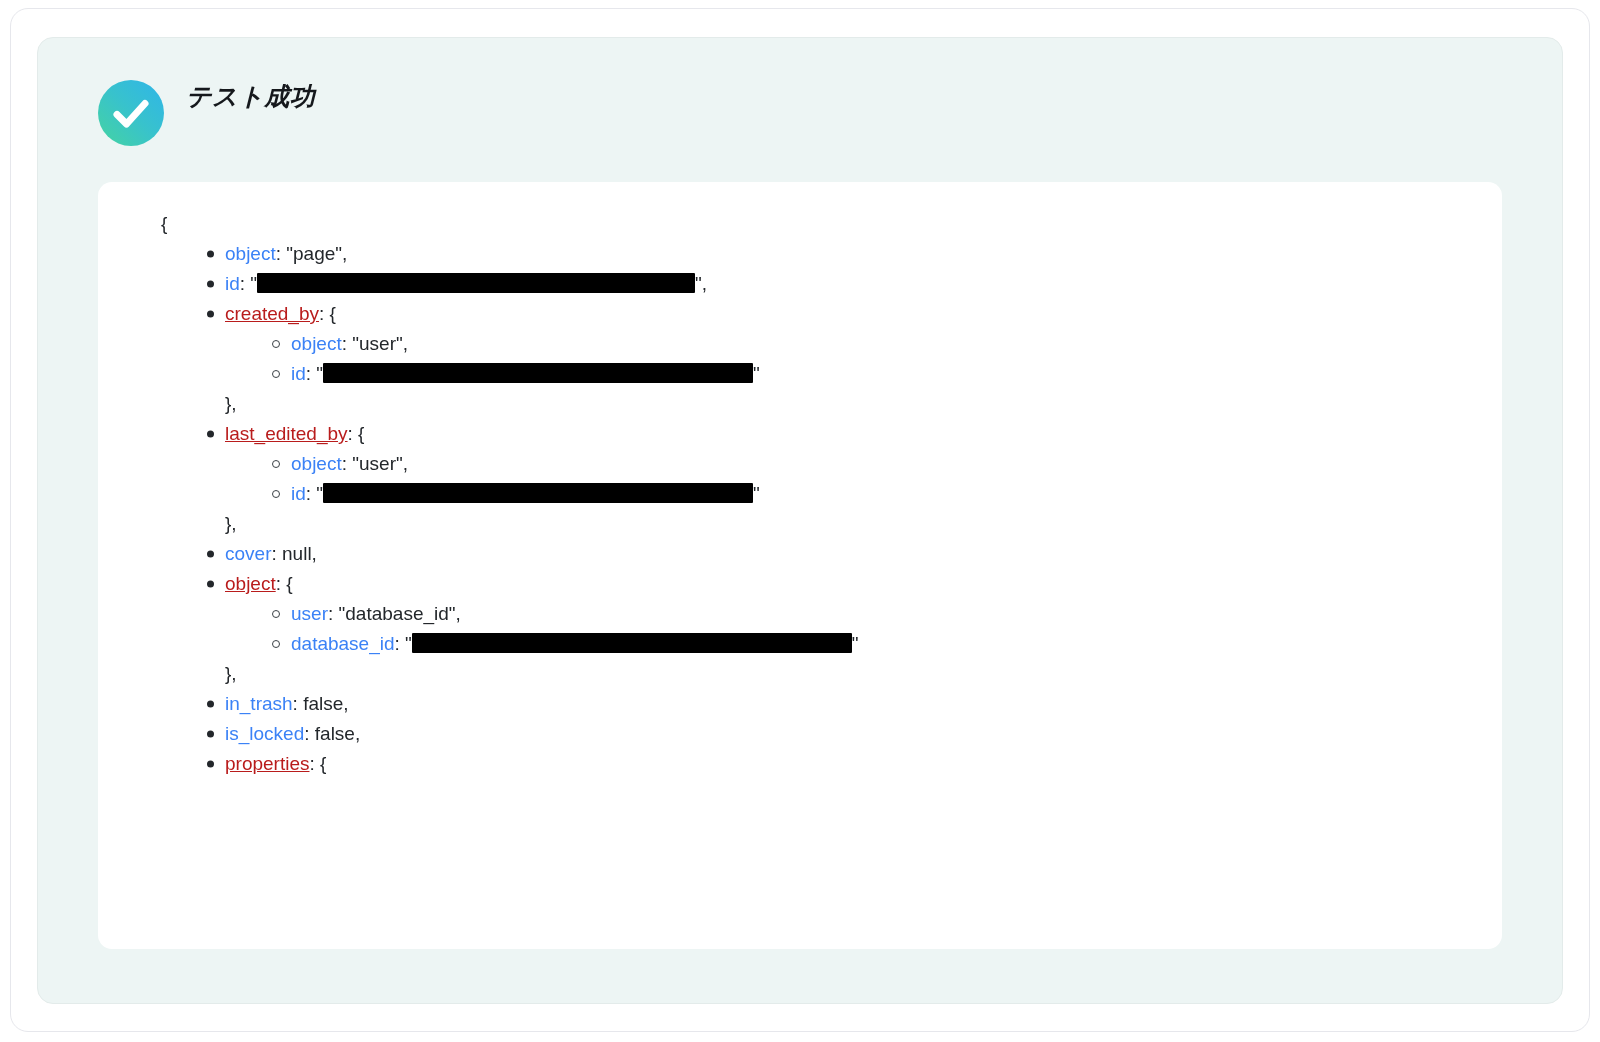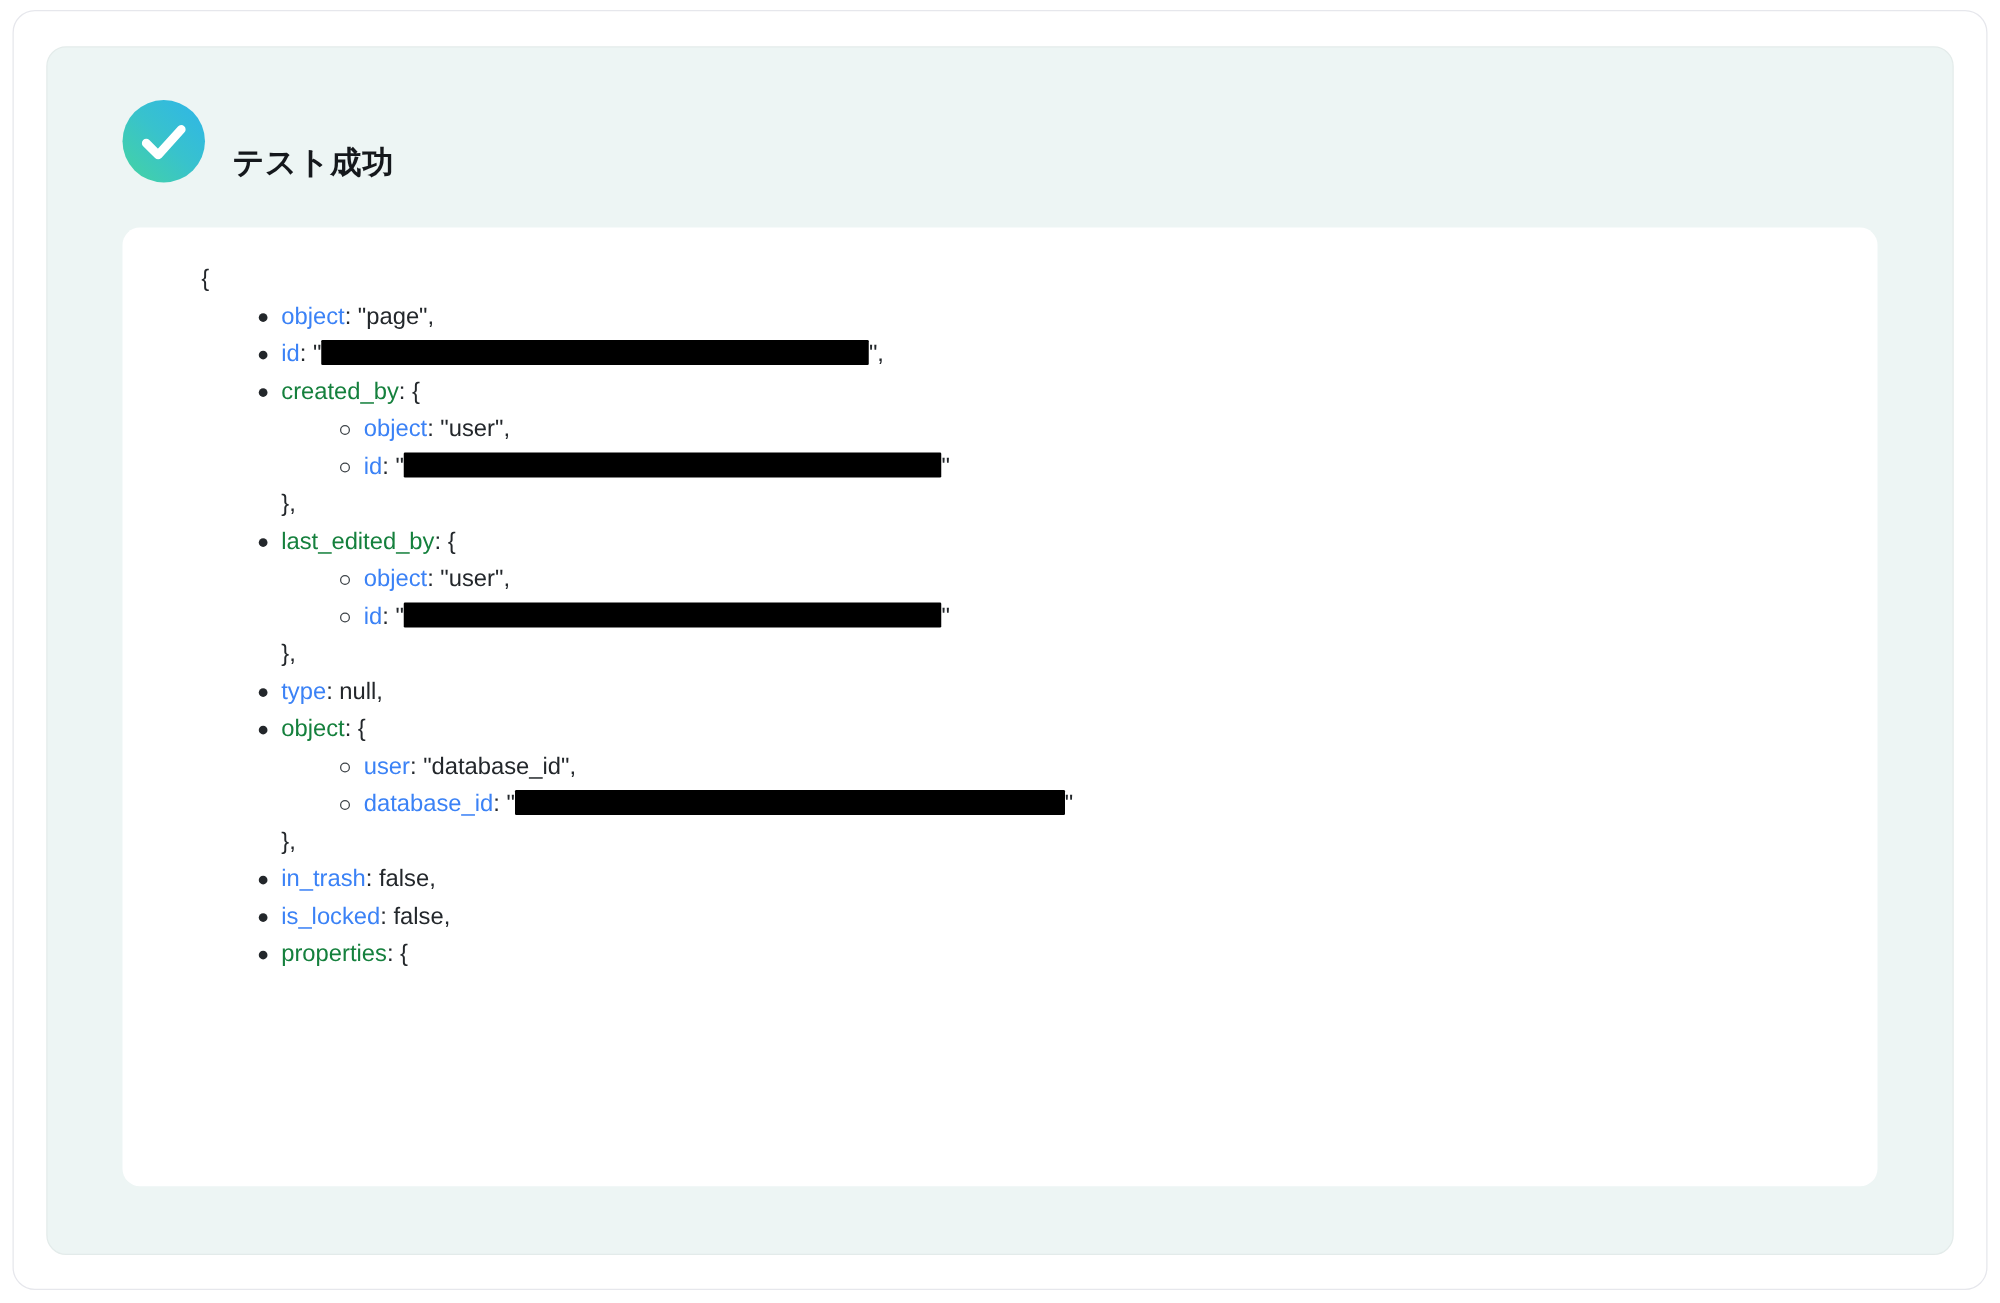--- a/index.html
+++ b/index.html
@@ -19,21 +19,21 @@
     border-radius: 18px;
   }
   .mint-card {
     position: absolute; left: 26px; top: 28px;
     width: 1526px; height: 967px;
     background: #edf5f4;
     border: 1px solid #e3ebea;
     border-radius: 16px;
     padding: 42px 60px 0 60px;
   }
-  .header-row { display: flex; align-items: flex-end; gap: 22px; height: 66px; }
+  .header-row { display: flex; align-items: flex-start; gap: 22px; height: 66px; font-style: italic; }
   .check-circle {
     width: 66px; height: 66px; border-radius: 50%;
     background: linear-gradient(225deg, #2fb5e9 0%, #38c2cd 48%, #45d4a0 100%);
     display: flex; align-items: center; justify-content: center;
     flex: 0 0 auto;
   }
   .check-circle svg { display: block; }
   .result-title {
     font-size: 25px; font-weight: 700; color: #15181c; letter-spacing: 0.5px;
   }
@@ -54,21 +54,21 @@
     white-space: nowrap;
   }
   .line.l1, .line.close1 { padding-left: 64px; }
   .line.l2 { padding-left: 130px; }
 
   .bullet { position: absolute; top: 50%; transform: translateY(-50%); border-radius: 50%; }
   .b1 { left: 46px; width: 7px; height: 7px; background: #23272b; }
   .b2 { left: 111px; width: 8px; height: 8px; border: 1.5px solid #3c4247; background: transparent; }
 
   .k { color: #3b82f6; }
-  .k.link { color: #15803d; cursor: pointer; }
+  .k.link { color: #b91c1c; cursor: pointer; text-decoration: underline; }
   .sep, .v { color: #23272b; }
 
   .redact {
     display: inline-block; height: 20px;
     background: #000000; border-radius: 1px;
     vertical-align: -3px;
   }
   .w438 { width: 438px; }
   .w430 { width: 430px; }
   .w440 { width: 440px; }
@@ -126,21 +126,21 @@
             <span class="bullet b2"></span><span class="k">object</span><span class="sep">: </span><span class="v">"user",</span>
           </div>
 
           <div class="line l2">
             <span class="bullet b2"></span><span class="k">id</span><span class="sep">: </span><span class="v">"</span><span class="redact w430"></span><span class="v">"</span>
           </div>
 
           <div class="line close1"><span class="v">},</span></div>
 
           <div class="line l1">
-            <span class="bullet b1"></span><span class="k">type</span><span class="sep">: </span><span class="v">null,</span>
+            <span class="bullet b1"></span><span class="k">cover</span><span class="sep">: </span><span class="v">null,</span>
           </div>
 
 
           <div class="line l1">
             <span class="bullet b1"></span><span class="k link">object</span><span class="sep">: </span><span class="v">{</span>
           </div>
 
           <div class="line l2">
             <span class="bullet b2"></span><span class="k">user</span><span class="sep">: </span><span class="v">"database_id",</span>
           </div>

